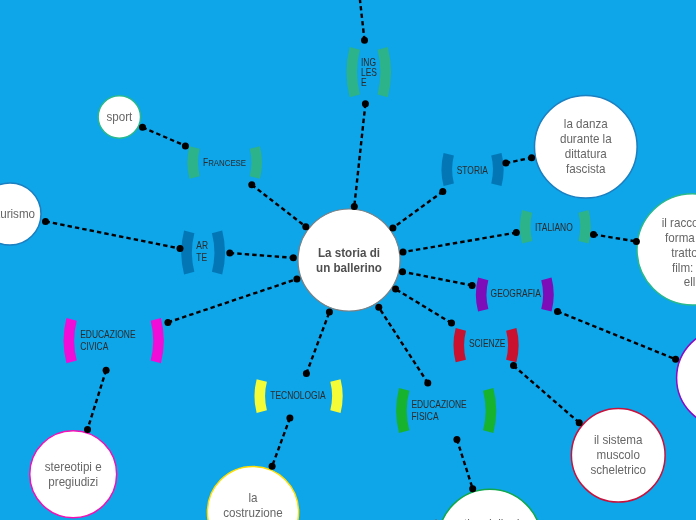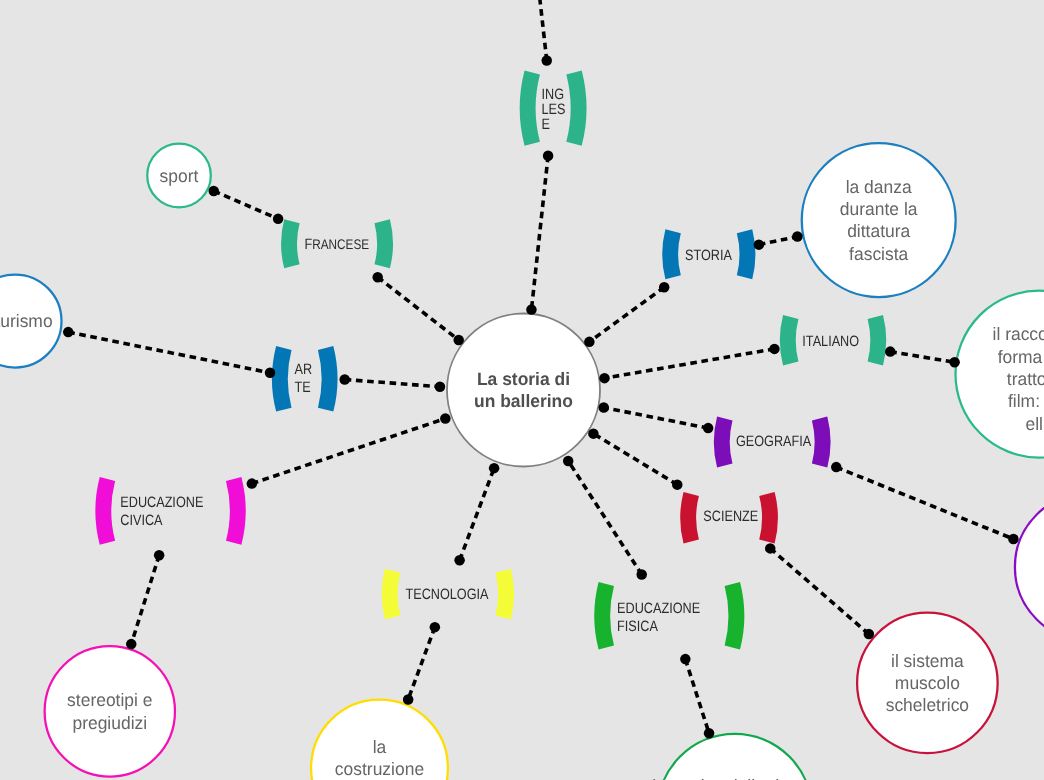--- a/index.html
+++ b/index.html
@@ -1,17 +1,17 @@
 <!DOCTYPE html>
 <html><head>
 <meta charset="utf-8">
 <title>mind map</title>
 <style>
   html,body{margin:0;padding:0;background:#ffffff;}
-  #stage{position:relative;width:696px;height:520px;overflow:hidden;background:#e5e5e5;}
+  #stage{position:relative;width:696px;height:520px;overflow:hidden;background:#0ea5e9;}
   #map{position:absolute;left:0;top:0;display:block;}
   .lbl{font-family:"Liberation Sans",sans-serif;font-size:10px;fill:#2b2b2b;}
   .circ-lbl{font-family:"Liberation Sans",sans-serif;font-size:12px;fill:#666666;}
   .center-lbl{font-family:"Liberation Sans",sans-serif;font-size:12px;font-weight:bold;fill:#4f4f4f;}
   .dash{fill:none;stroke:#000000;stroke-width:2.4;stroke-dasharray:4.4 3.1;stroke-linecap:butt;}
   .dot{fill:#000000;}
 </style>
 </head>
 <body>
 

